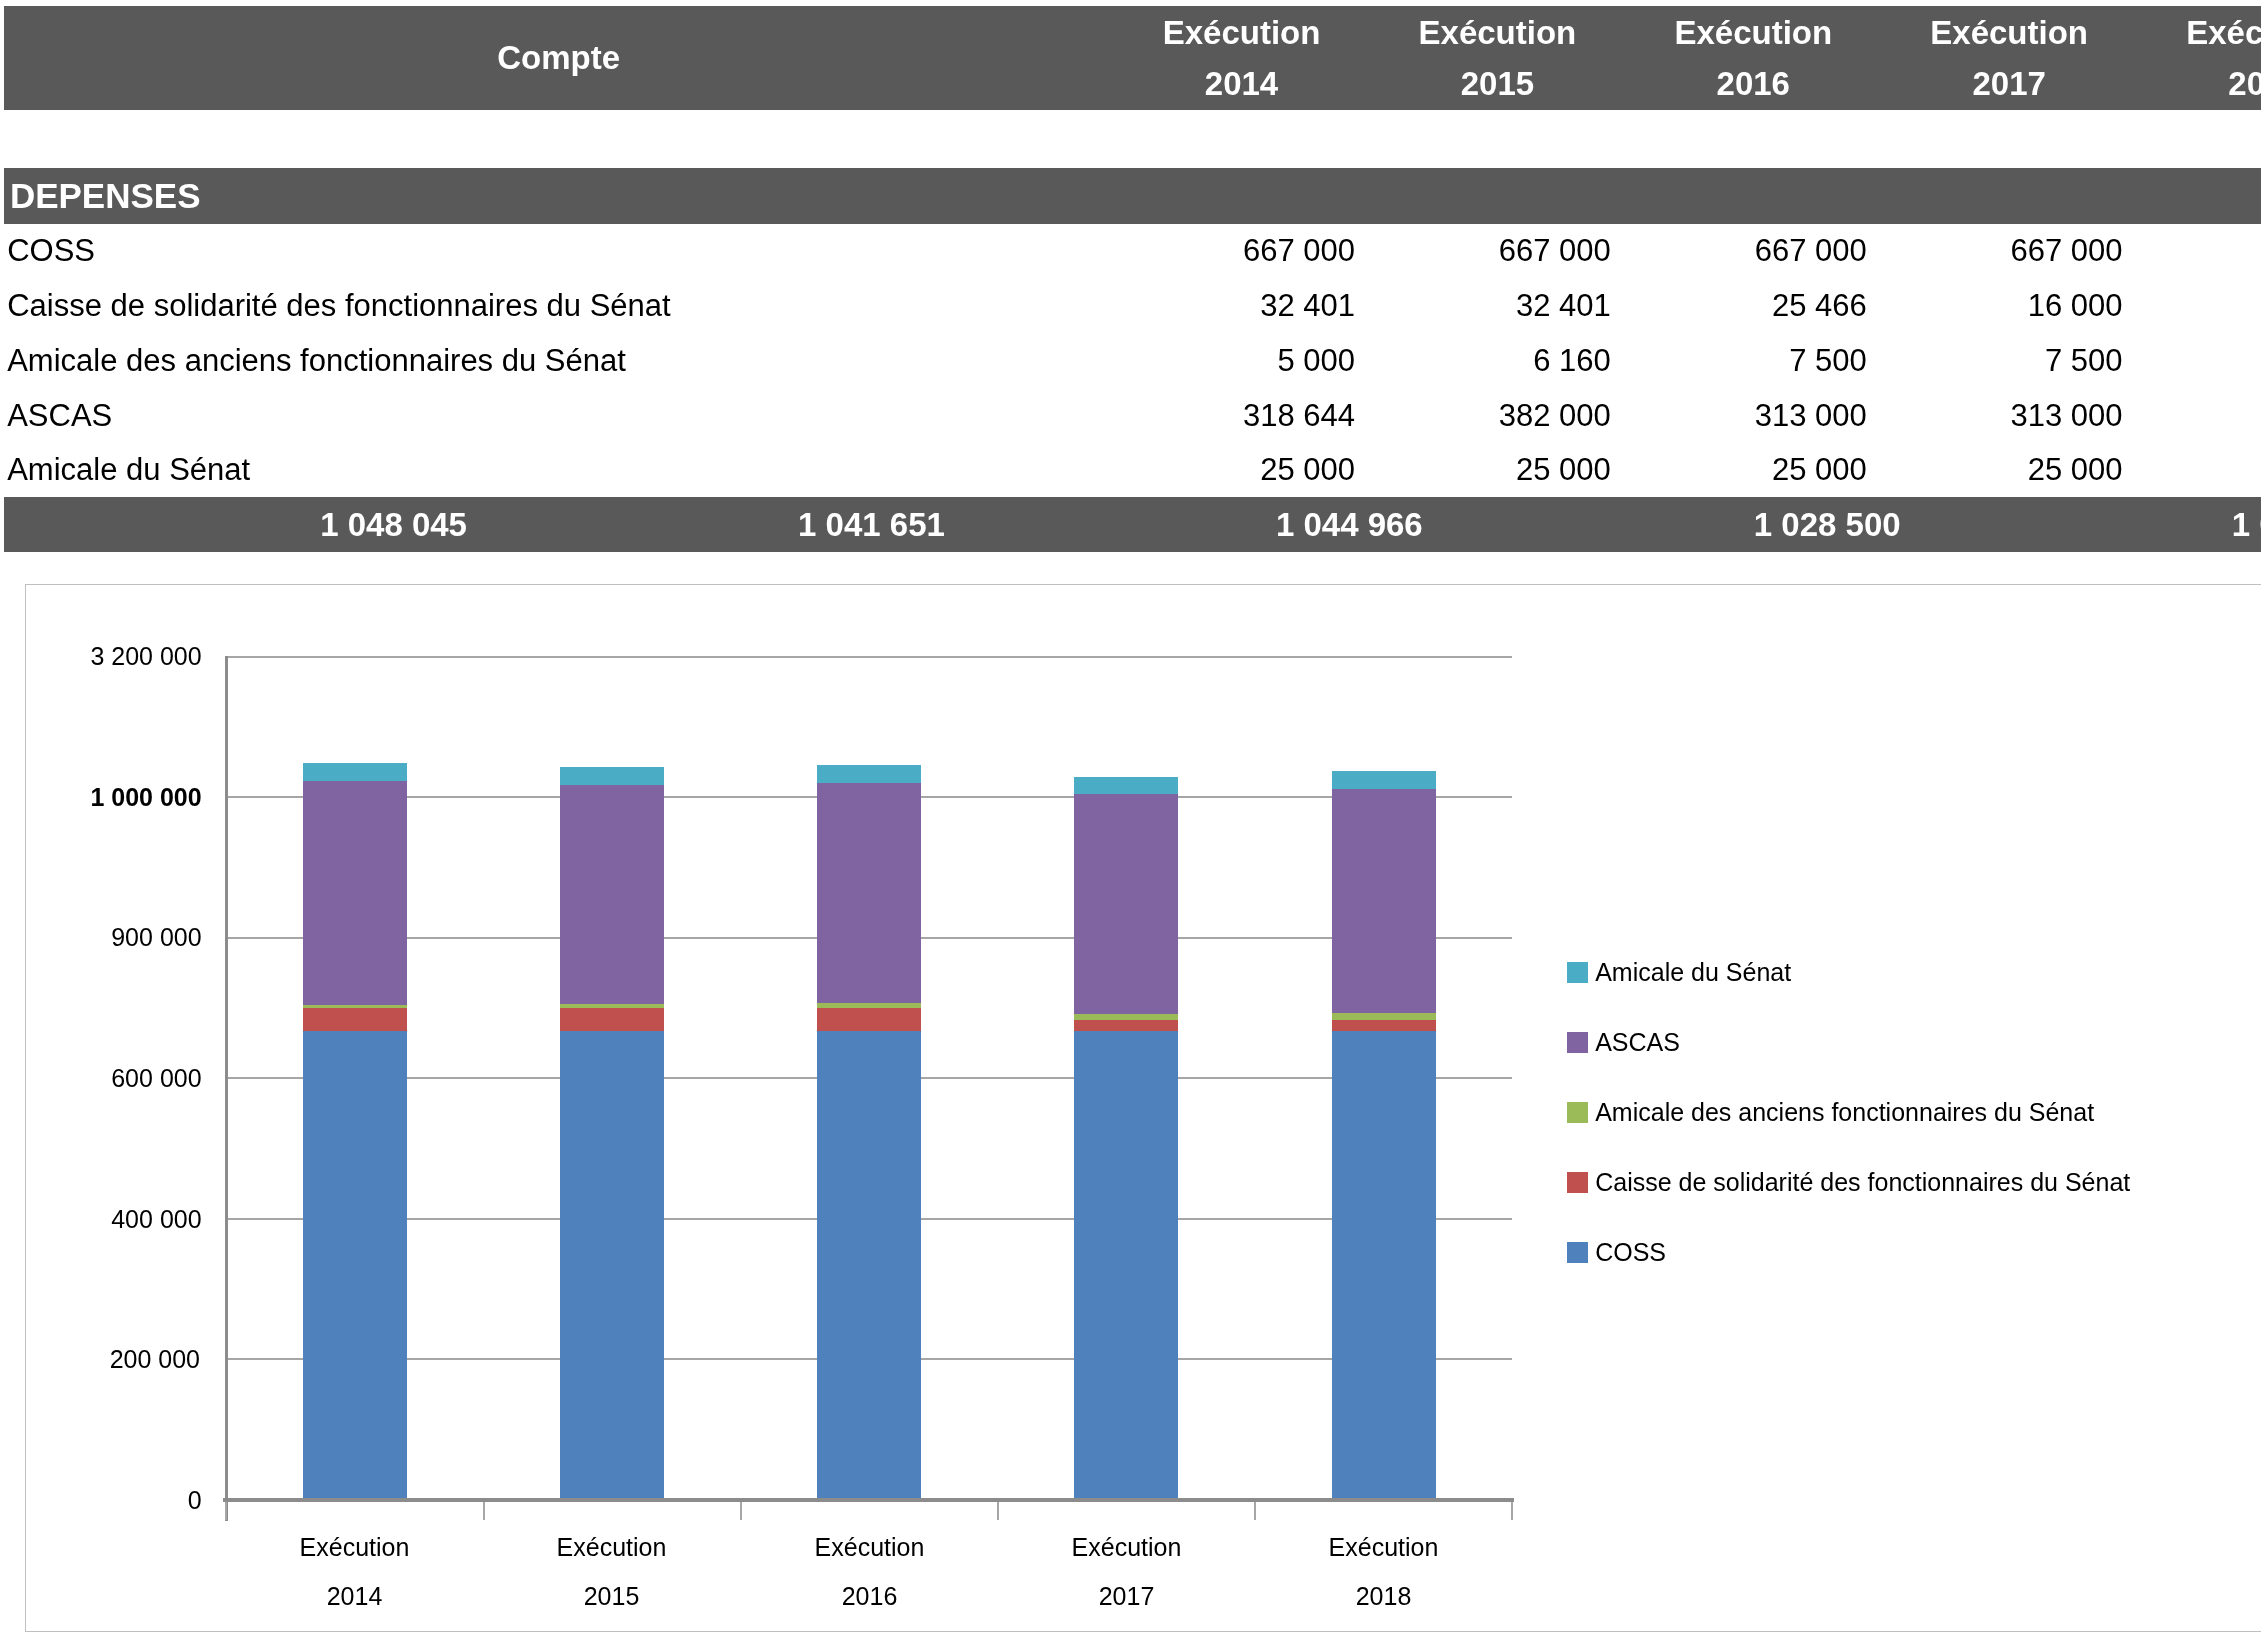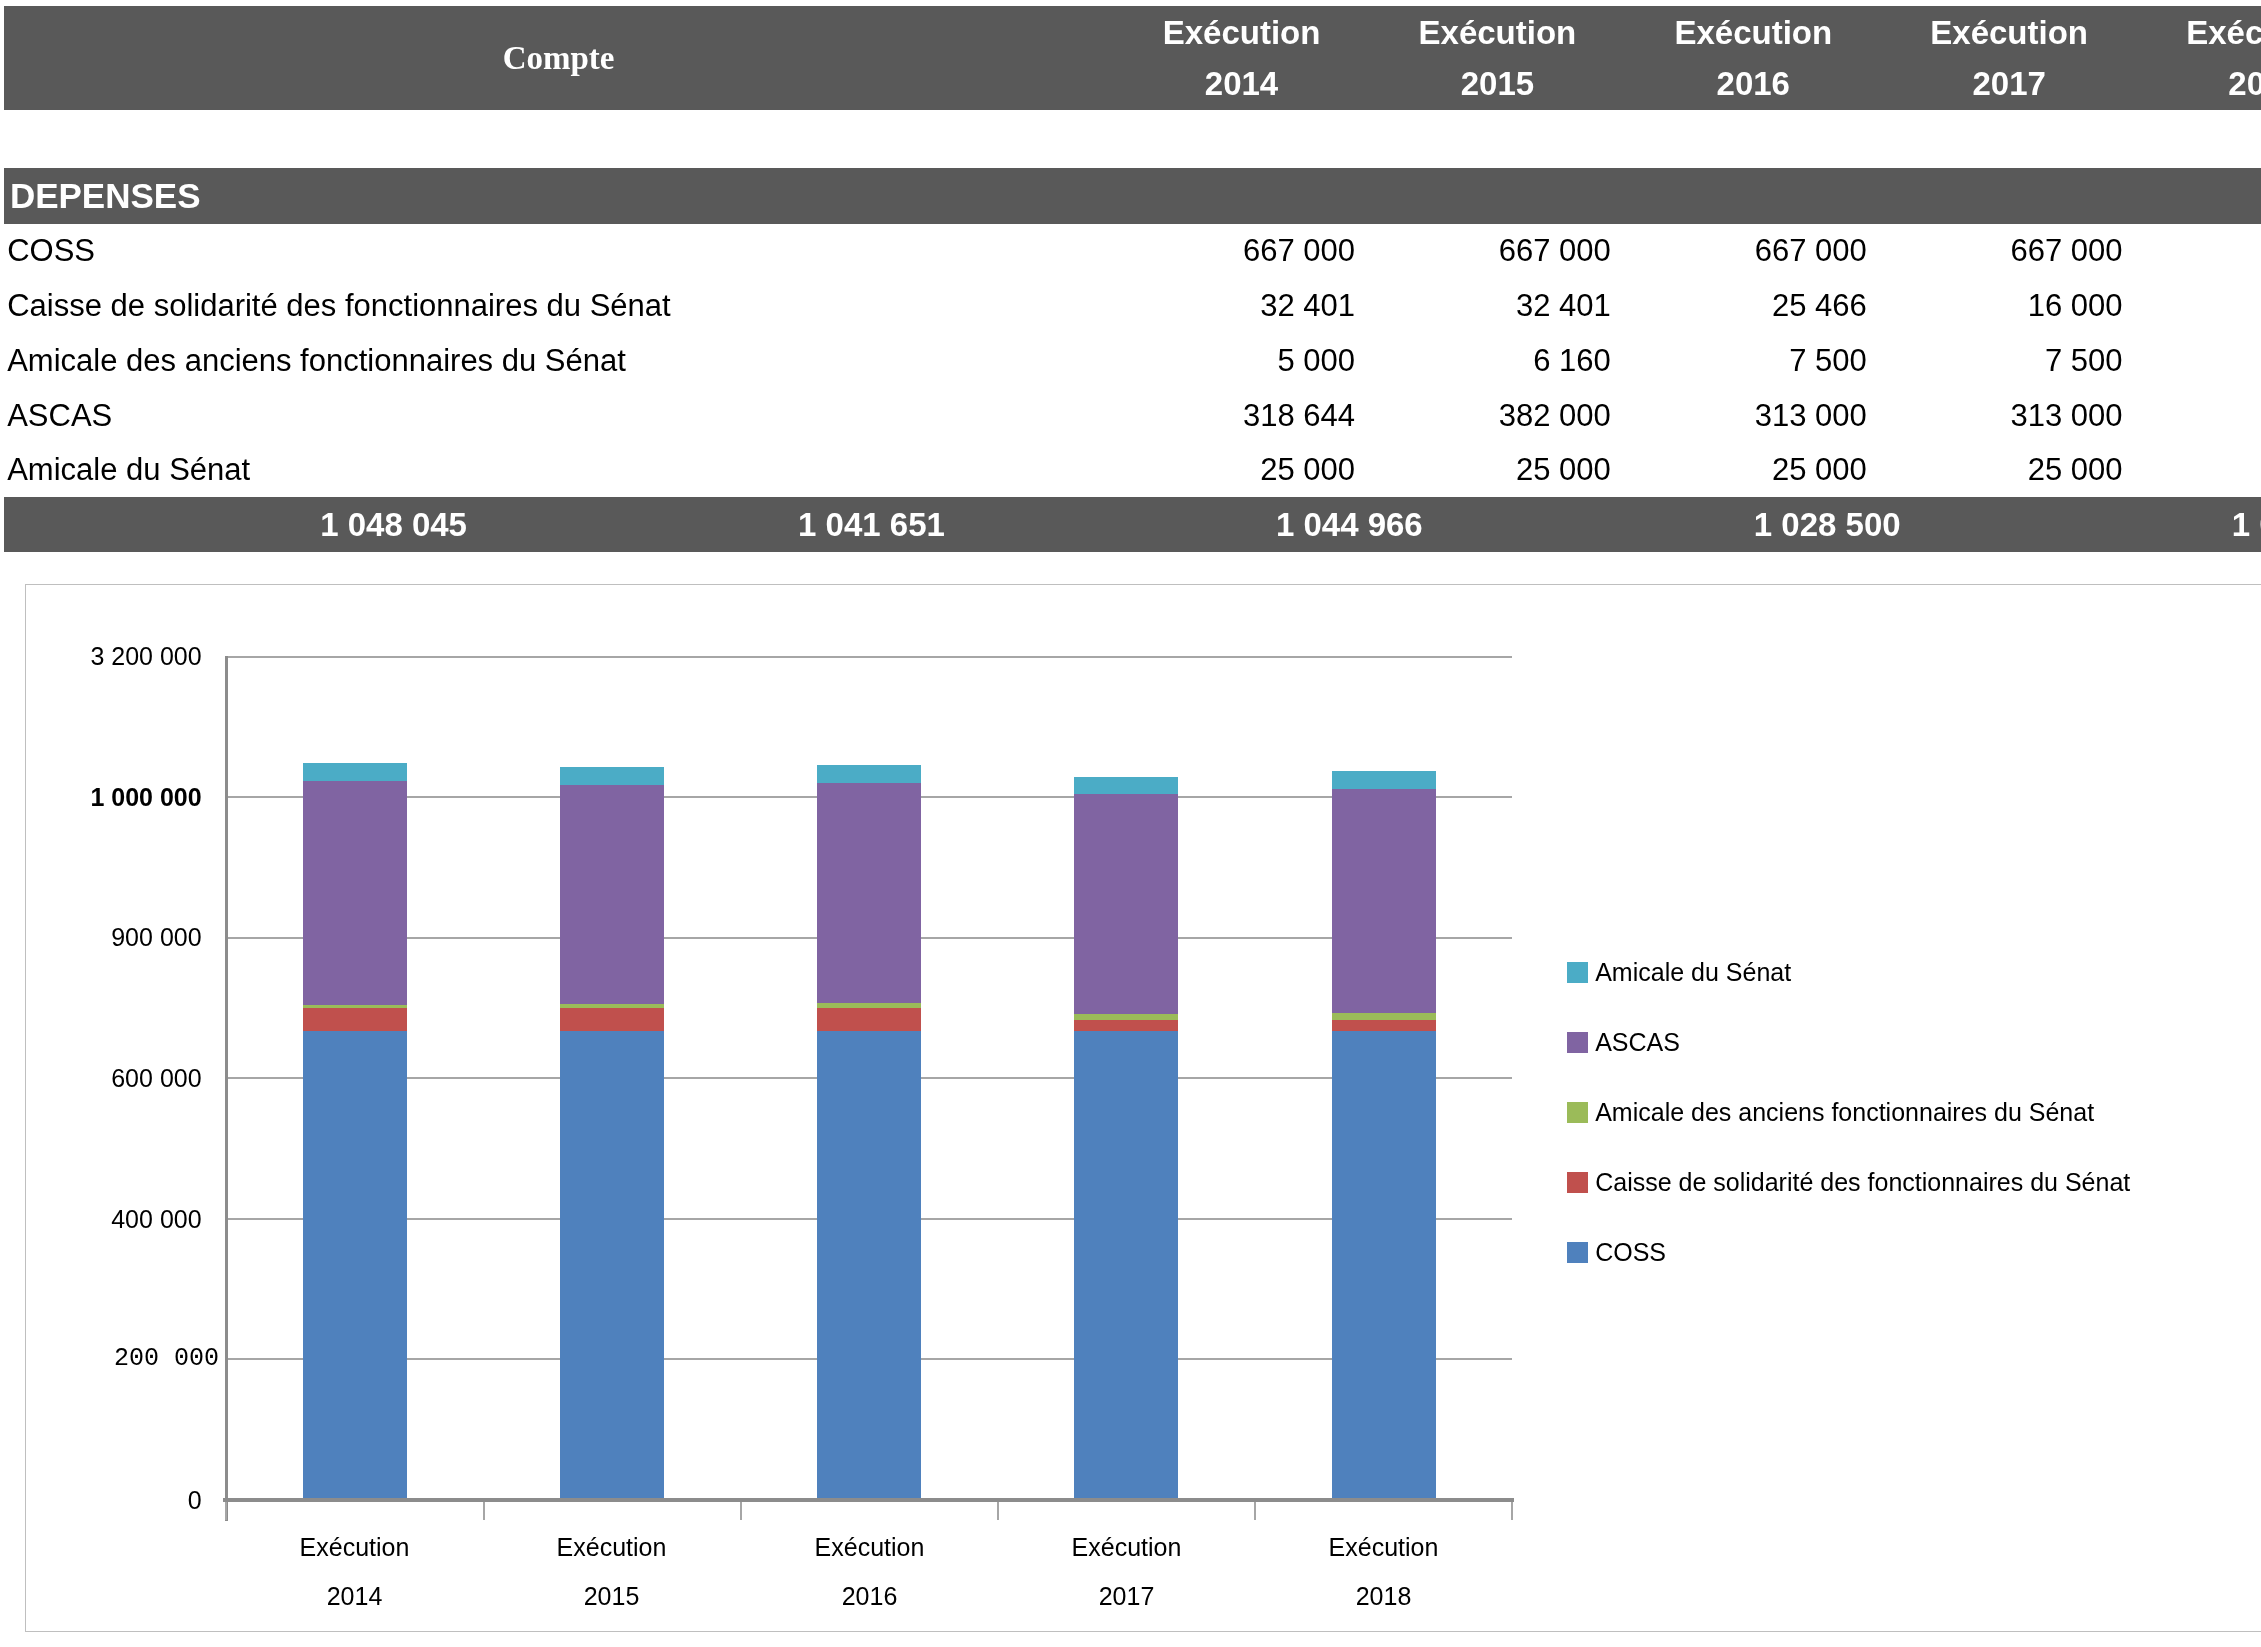--- a/index.html
+++ b/index.html
@@ -3,21 +3,21 @@
 <meta charset="utf-8">
 <style>
   html,body{margin:0;padding:0;}
   body{
     width:2393px;height:1648px;position:relative;background:#fff;
     font-family:"Liberation Sans", sans-serif;color:#000;overflow:hidden;
   }
   
   .hdr-row{position:absolute;left:3.6px;right:0;top:6.3px;height:104px;background:var(--hdr-bg);
     display:flex;color:#fff;font-weight:bold;font-size:33px;}
-  .hdr-account{flex:0 0 1110px;display:flex;align-items:center;justify-content:center;font-family:Liberation Serif, serif;}
+  .hdr-account{flex:0 0 1110px;display:flex;align-items:center;justify-content:center;}
   .hdr-year{flex:1;display:flex;flex-direction:column;align-items:center;justify-content:center;
     line-height:1.55;text-align:center;}
   .section-bar{position:absolute;left:3.6px;right:0;top:168px;height:56px;background:var(--hdr-bg);
     color:#fff;font-weight:bold;font-size:35px;display:flex;align-items:center;padding-left:6.3px;box-sizing:border-box;}
   .data-row{position:absolute;left:3.6px;right:0;height:55px;display:flex;align-items:center;font-size:31px;}
   .row-label{flex:0 0 1110px;padding-left:3.6px;box-sizing:border-box;white-space:nowrap;}
   .num-cell{flex:1;text-align:right;padding-right:14.5px;box-sizing:border-box;}
   .total-row{position:absolute;left:3.6px;right:0;top:497px;height:55px;background:var(--hdr-bg);
     color:#fff;font-weight:bold;font-size:33px;display:flex;align-items:center;}
   
@@ -111,21 +111,21 @@
   <div class="num-cell">1 048 045</div>
   <div class="num-cell">1 041 651</div>
   <div class="num-cell">1 044 966</div>
   <div class="num-cell">1 028 500</div>
   <div class="num-cell">1 037 000</div>
 </div>
 
 <div class="chart">
     <div class="y-label" style="left: 3.6px; top: 898px;">0</div>
     <div class="gridline" style="left: 200px; top: 773px; width: 1286px;"></div>
-    <div class="y-label" style="left: 21px; top: 757px; font-family: Liberation Mono, monospace;">200 000</div>
+    <div class="y-label" style="left: 2px; top: 757px;">200 000</div>
     <div class="gridline" style="left: 200px; top: 633px; width: 1286px;"></div>
     <div class="y-label" style="left: 3.6px; top: 617px;">400 000</div>
     <div class="gridline" style="left: 200px; top: 492px; width: 1286px;"></div>
     <div class="y-label" style="left: 3.6px; top: 476px;">600 000</div>
     <div class="gridline" style="left: 200px; top: 352px; width: 1286px;"></div>
     <div class="y-label" style="left: 3.6px; top: 335px;">900 000</div>
     <div class="gridline" style="left: 200px; top: 211px; width: 1286px;"></div>
     <div class="y-label" style="left: 3.6px; top: 195px; font-weight: bold;">1 000 000</div>
     <div class="gridline" style="left: 200px; top: 71px; width: 1286px;"></div>
     <div class="y-label" style="left: 3.6px; top: 54px;">3 200 000</div>

